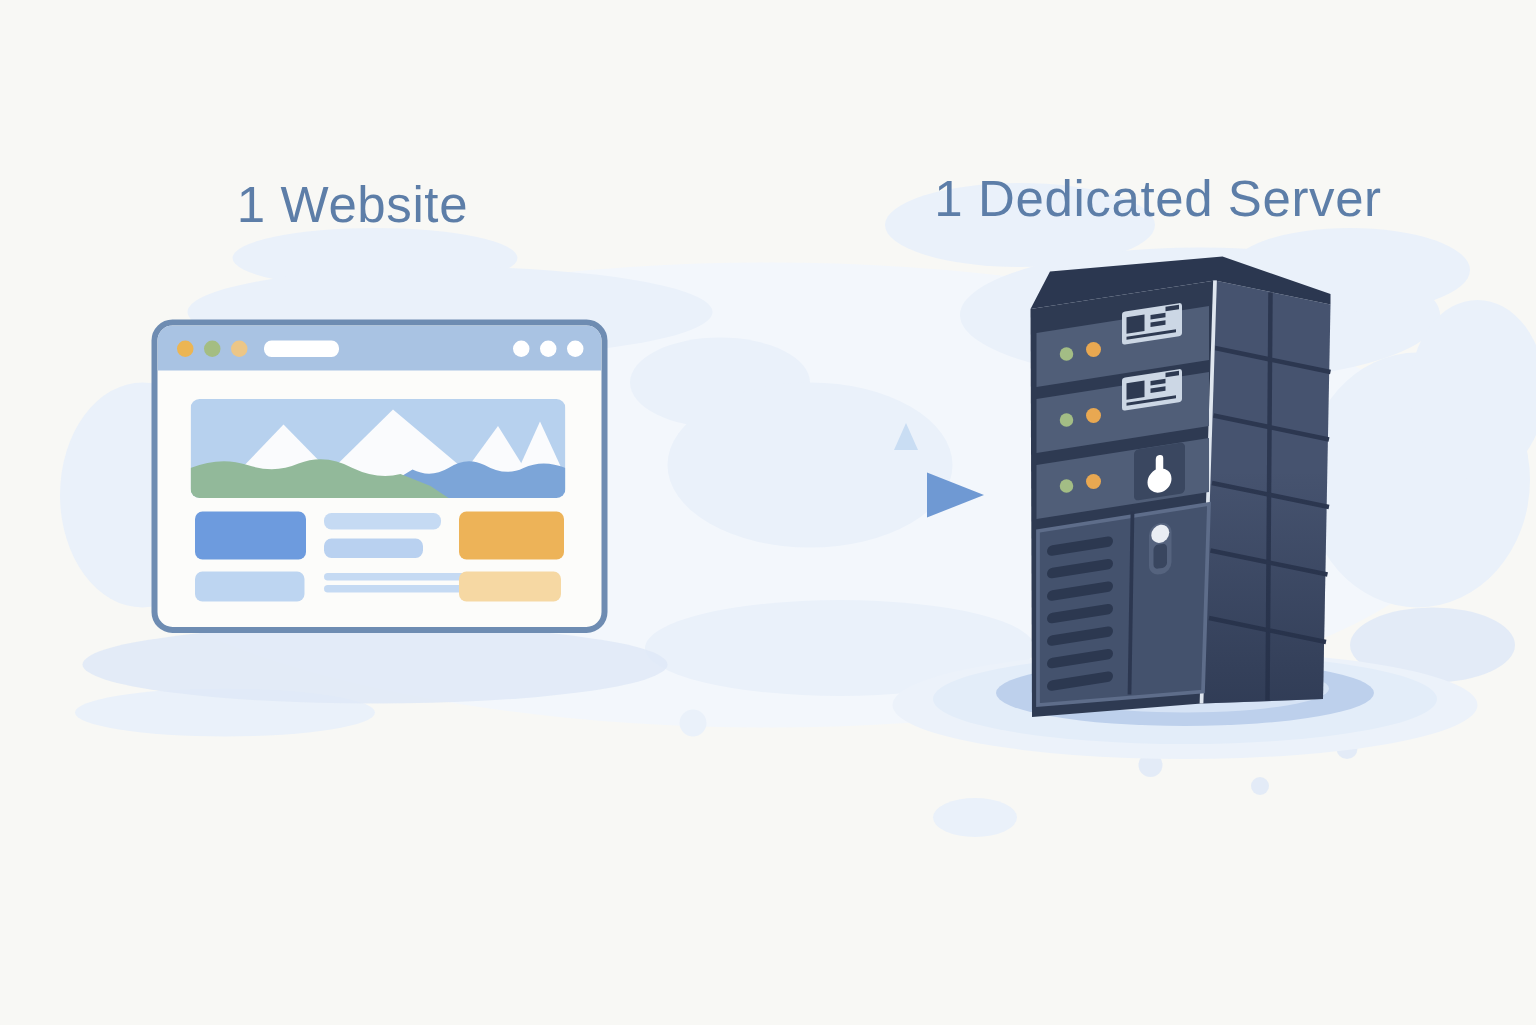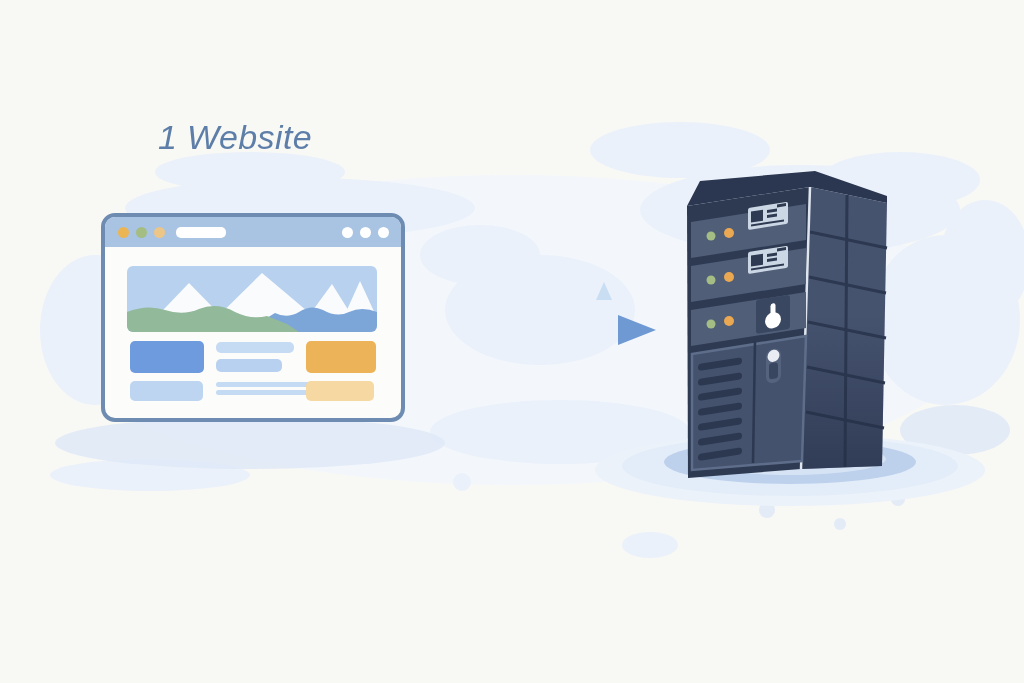--- a/index.html
+++ b/index.html
@@ -5,21 +5,21 @@
   html,body{margin:0;padding:0;}
   body{
     width:1024px;height:683px;position:relative;overflow:hidden;
     background:var(--background,#f8f8f5);
     font-family:"Liberation Sans","DejaVu Sans",sans-serif;
   }
   .stage{position:absolute;inset:0;}
   .title{
     position:absolute;text-align:center;
     color:var(--label_text,#5d7ea8);
-    font-size:34px;font-weight:400;letter-spacing:.4px;font-style:italic;
+    font-size:34px;font-weight:400;letter-spacing:.4px;
   }
   .title-left{left:85px;top:118px;width:300px;}
   .title-right{left:572px;top:114px;width:400px;}
   .title-bottom{left:362px;top:516px;width:300px;}
 
   
   .browser{
     position:absolute;left:101px;top:213px;width:304px;height:209px;
     box-sizing:border-box;border:4px solid var(--browser_border,#6e8cb2);
     border-radius:14px;background:var(--browser_body,#fcfcfa);overflow:hidden;
@@ -83,20 +83,21 @@
       <ellipse cx="250" cy="443" rx="195" ry="26"></ellipse>
       <ellipse cx="955" cy="430" rx="55" ry="25"></ellipse>
       <circle cx="767" cy="510" r="8"></circle>
       <circle cx="898" cy="499" r="7"></circle>
       <circle cx="840" cy="524" r="6"></circle>
     </g>
     <polygon points="604,282 612,300 596,300" fill="#c9ddf3"></polygon>
   </svg>
 
   <div class="title title-left">1 Website</div>
+  <div class="title title-right">1 Dedicated Server</div>
 
   <div class="browser">
     <div class="titlebar">
       <div class="dot dot-amber"></div>
       <div class="dot dot-green"></div>
       <div class="dot dot-amber-light"></div>
       <div class="addressbar"></div>
       <div class="right-dots">
         <div class="dot dot-white"></div>
         <div class="dot dot-white"></div>

